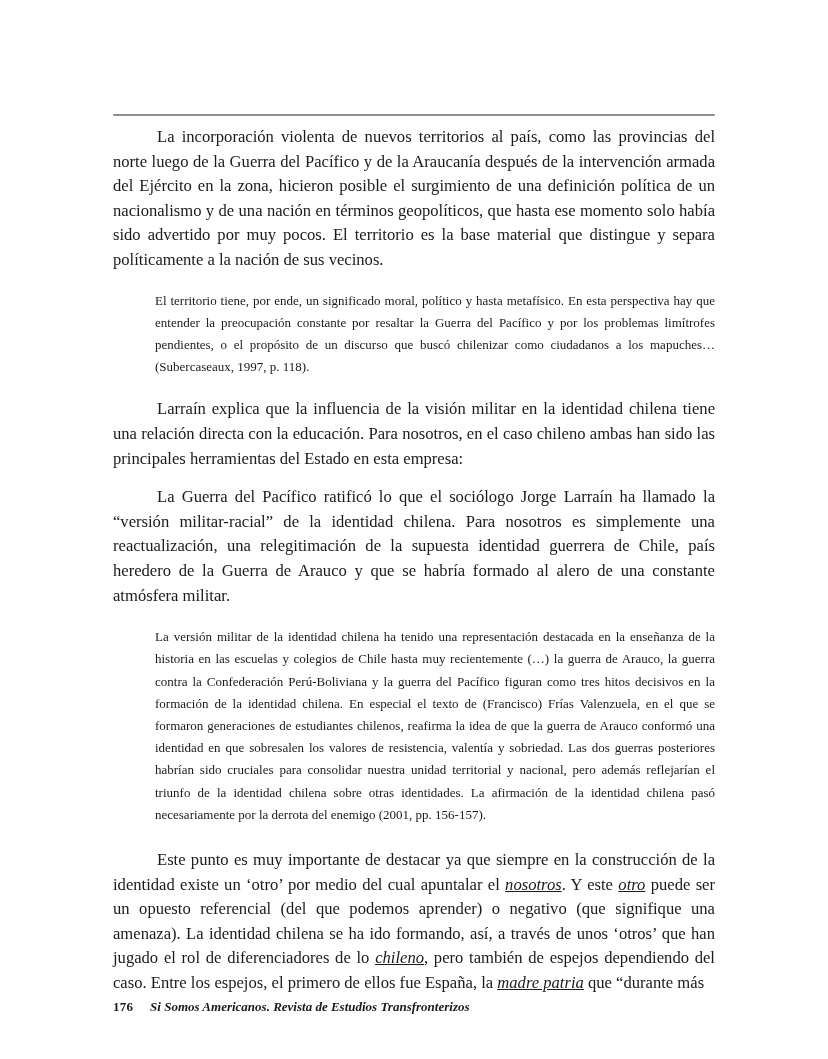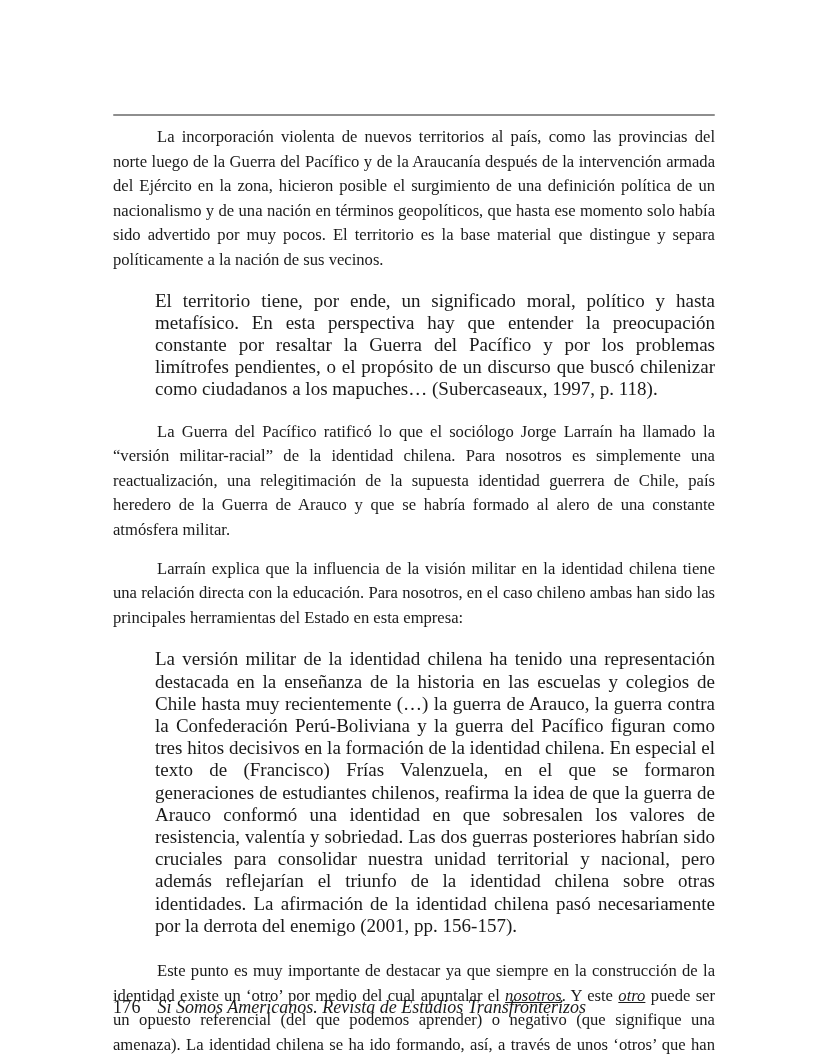--- a/index.html
+++ b/index.html
@@ -50,44 +50,45 @@
   }
 
   .body-par {
     font-size: 16.6px;
     line-height: 24.6px;
     text-indent: 44px;
     margin-bottom: 14px;
   }
 
   .quote {
-    font-size: 19px;
+    font-size: 13px;
     line-height: 22.2px;
     margin-left: 42px;
     text-indent: 0;
     margin-top: 17px;
     margin-bottom: 19px;
   }
 
   .quote.second {
     margin-top: 18px;
     margin-bottom: 22px;
   }
 
   em, .it { font-style: italic; text-decoration: underline; }
 
   
   .footer {
     position: absolute;
     left: 113px;
     top: 996px;
     width: 620px;
-    font-size: 18px;
+    font-size: 13px;
     line-height: 22px;
     white-space: nowrap;
+    font-weight: bold;
   }
   .footer .folio {
     font-style: normal;
     letter-spacing: 0.2px;
   }
   .footer .journal {
     font-style: italic;
     margin-left: 17px;
   }
 </style>
@@ -97,23 +98,23 @@
 <div class="page">
 
   <div class="top-rule"></div>
 
   <div class="content">
 
     <p class="body-par">La incorporación violenta de nuevos territorios al país, como las provincias del norte luego de la Guerra del Pacífico y de la Araucanía después de la intervención armada del Ejército en la zona, hicieron posible el surgimiento de una definición política de un nacionalismo y de una nación en términos geopolíticos, que hasta ese momento solo había sido advertido por muy pocos. El territorio es la base material que distingue y separa políticamente a la nación de sus vecinos.</p>
 
     <p class="quote">El territorio tiene, por ende, un significado moral, político y hasta metafísico. En esta perspectiva hay que entender la preocupación constante por resaltar la Guerra del Pacífico y por los problemas limítrofes pendientes, o el propósito de un discurso que buscó chilenizar como ciudadanos a los mapuches… (Subercaseaux, 1997, p. 118).</p>
 
+    <p class="body-par">Larraín explica que la influencia de la visión militar en la identidad chilena tiene una relación directa con la educación. Para nosotros, en el caso chileno ambas han sido las principales herramientas del Estado en esta empresa:</p>
+
     <p class="body-par">La Guerra del Pacífico ratificó lo que el sociólogo Jorge Larraín ha llamado la “versión militar-racial” de la identidad chilena. Para nosotros es simplemente una reactualización, una relegitimación de la supuesta identidad guerrera de Chile, país heredero de la Guerra de Arauco y que se habría formado al alero de una constante atmósfera militar.</p>
-
-    <p class="body-par">Larraín explica que la influencia de la visión militar en la identidad chilena tiene una relación directa con la educación. Para nosotros, en el caso chileno ambas han sido las principales herramientas del Estado en esta empresa:</p>
 
     <p class="quote second">La versión militar de la identidad chilena ha tenido una representación destacada en la enseñanza de la historia en las escuelas y colegios de Chile hasta muy recientemente (…) la guerra de Arauco, la guerra contra la Confederación Perú-Boliviana y la guerra del Pacífico figuran como tres hitos decisivos en la formación de la identidad chilena. En especial el texto de (Francisco) Frías Valenzuela, en el que se formaron generaciones de estudiantes chilenos, reafirma la idea de que la guerra de Arauco conformó una identidad en que sobresalen los valores de resistencia, valentía y sobriedad. Las dos guerras posteriores habrían sido cruciales para consolidar nuestra unidad territorial y nacional, pero además reflejarían el triunfo de la identidad chilena sobre otras identidades. La afirmación de la identidad chilena pasó necesariamente por la derrota del enemigo (2001, pp. 156-157).</p>
 
     <p class="body-par"><span>Este punto es muy importante de destacar ya que siempre en la construcción de la identidad existe un ‘otro’ por medio del cual apuntalar el </span><em>nosotros</em><span>. Y este </span><em>otro</em><span> puede ser un opuesto referencial (del que podemos aprender) o negativo (que signifique una amenaza). La identidad chilena se ha ido formando, así, a través de unos ‘otros’ que han jugado el rol de diferenciadores de lo </span><em>chileno</em><span>, pero también de espejos dependiendo del caso. Entre los espejos, el primero de ellos fue España, la </span><em>madre patria</em><span> que “durante más</span></p>
 
   </div>
 
   <div class="footer">
     <span class="folio">176</span><span class="journal">Si Somos Americanos. Revista de Estudios Transfronterizos</span>
   </div>

